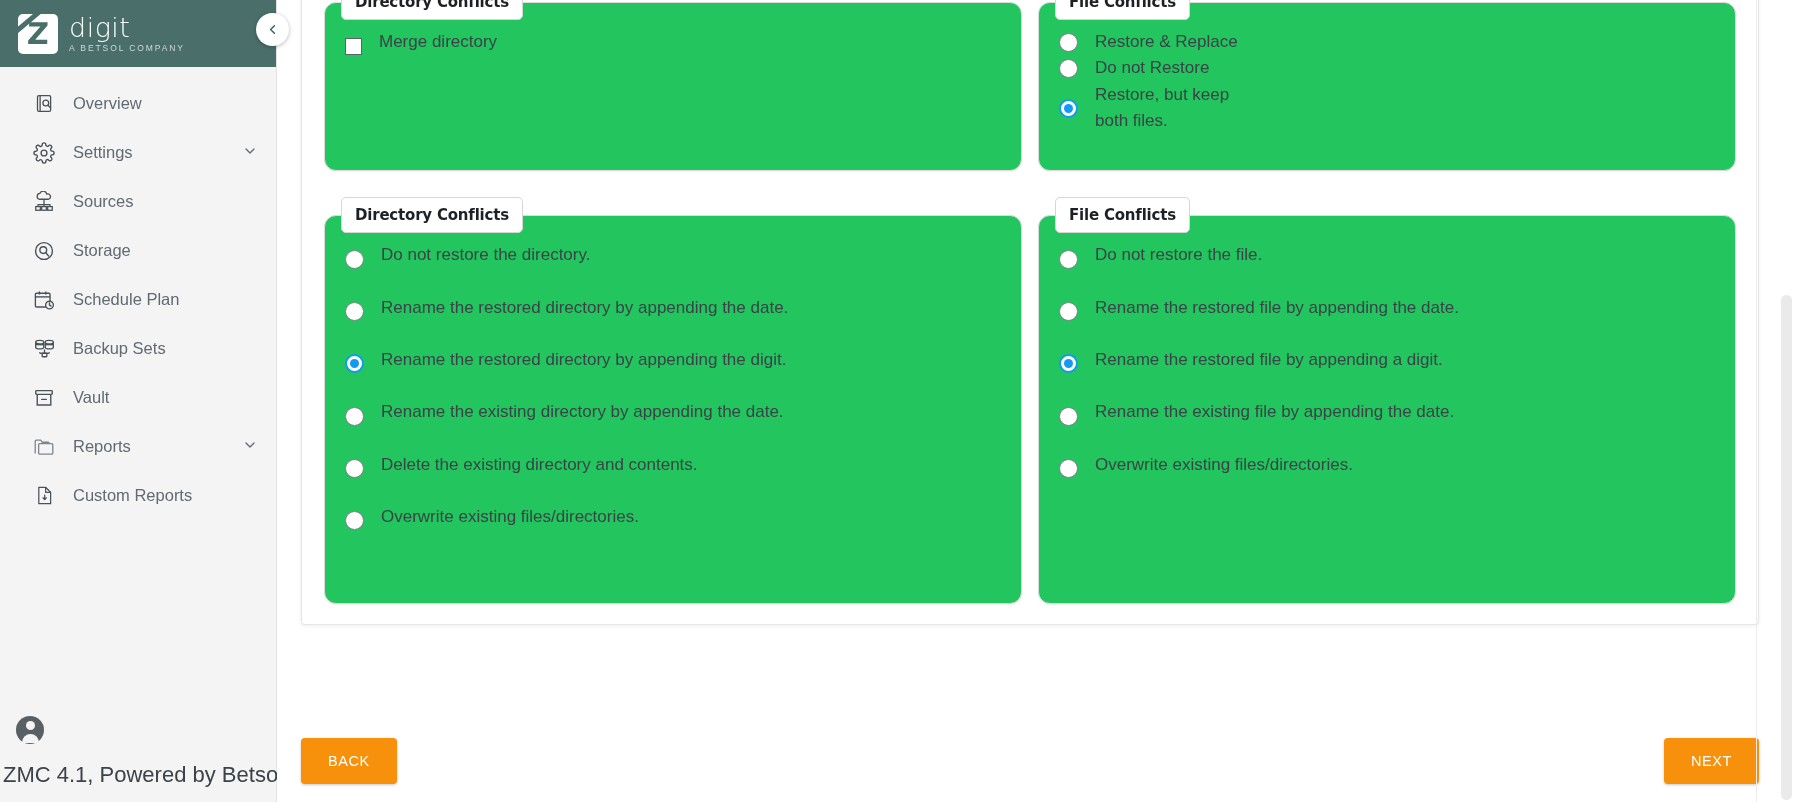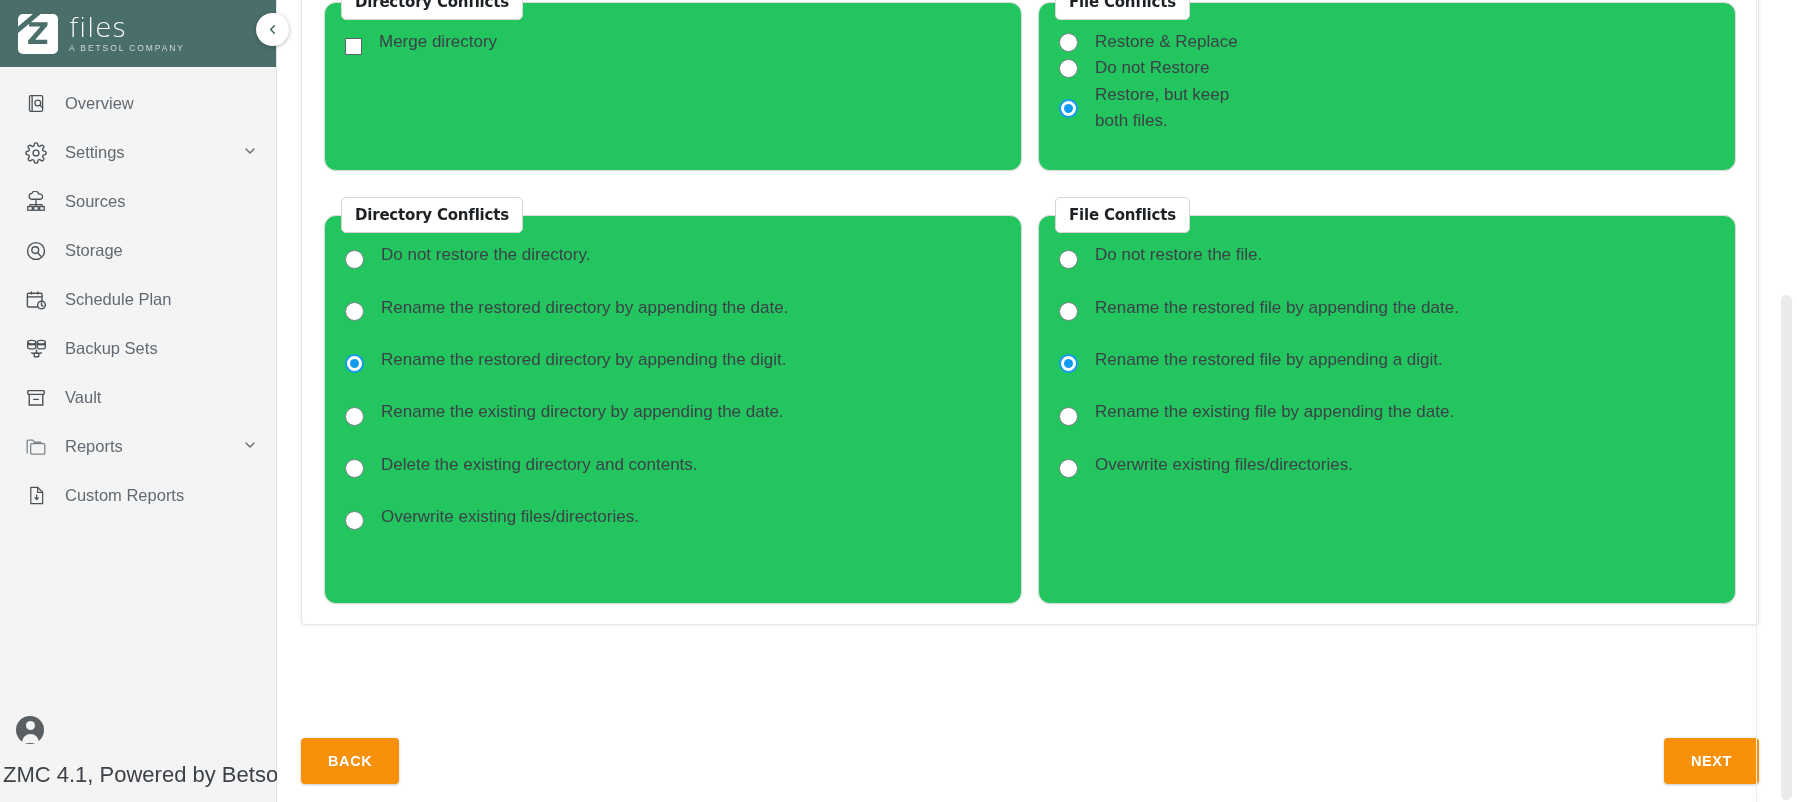--- a/index.html
+++ b/index.html
@@ -53,21 +53,21 @@
   }
   .collapse-btn {
     position: absolute; left: 256px; top: 13px;
     width: 33px; height: 33px; border-radius: 50%;
     background: #ffffff; box-shadow: 0 1px 4px rgba(0,0,0,.28);
     display: flex; align-items: center; justify-content: center;
     cursor: pointer; z-index: 40;
   }
   .collapse-btn svg { display: block; }
 
-  .nav { padding-top: 12px; flex: 1; }
+  .nav { padding-top: 12px; flex: 1; padding-left: 8px; }
   .nav-item {
     display: flex; align-items: center;
     height: 49px; padding-left: 23px; padding-right: 18px;
     cursor: pointer; color: #616a72; font-size: 16.5px;
   }
   .nav-item .ico {
     width: 26px; height: 26px; flex: none;
     display: flex; align-items: center; justify-content: center;
     margin-right: 16px;
   }
@@ -162,21 +162,21 @@
   .inline-opt { display: flex; align-items: center; flex: 1; }
   .inline-opt .opt-label { max-width: 150px; }
 
   .footer-row {
     position: absolute; left: 24px; right: 38px; bottom: 18px;
     display: flex; justify-content: space-between; align-items: center;
   }
   .btn {
     background: #f7900a; color: #ffffff;
     border: none; border-radius: 4px;
-    font-size: 14.5px; font-weight: bold; letter-spacing: .6px;
+    font-size: 14.5px; font-weight: normal; letter-spacing: .6px;
     padding: 15px 27px; cursor: pointer;
     box-shadow: 0 1px 3px rgba(0,0,0,.22);
     font-family: "Liberation Sans", sans-serif;
   }
   .scroll-track {
     position: absolute; right: 5px; top: 0; width: 12px; height: 802px;
     background: transparent;
   }
   .scroll-thumb {
     position: absolute; right: 5px; top: 295px;
@@ -194,21 +194,21 @@
 <div class="app">
 
   <aside class="sidebar">
 
     <div class="brand">
       <div class="brand-logo">
         <span class="zch">Z</span>
         <span class="slash"></span>
       </div>
       <div class="brand-text">
-        <div class="brand-name">files</div>
+        <div class="brand-name">digit</div>
         <div class="brand-sub">A BETSOL COMPANY</div>
       </div>
     </div>
 
     <div class="collapse-btn">
       <span>
         <svg width="15" height="15" viewBox="0 0 24 24" fill="none" stroke="#3d6460" stroke-width="2.4" stroke-linecap="round" stroke-linejoin="round">
           <polyline points="15 18 9 12 15 6"></polyline>
         </svg>
       </span>

